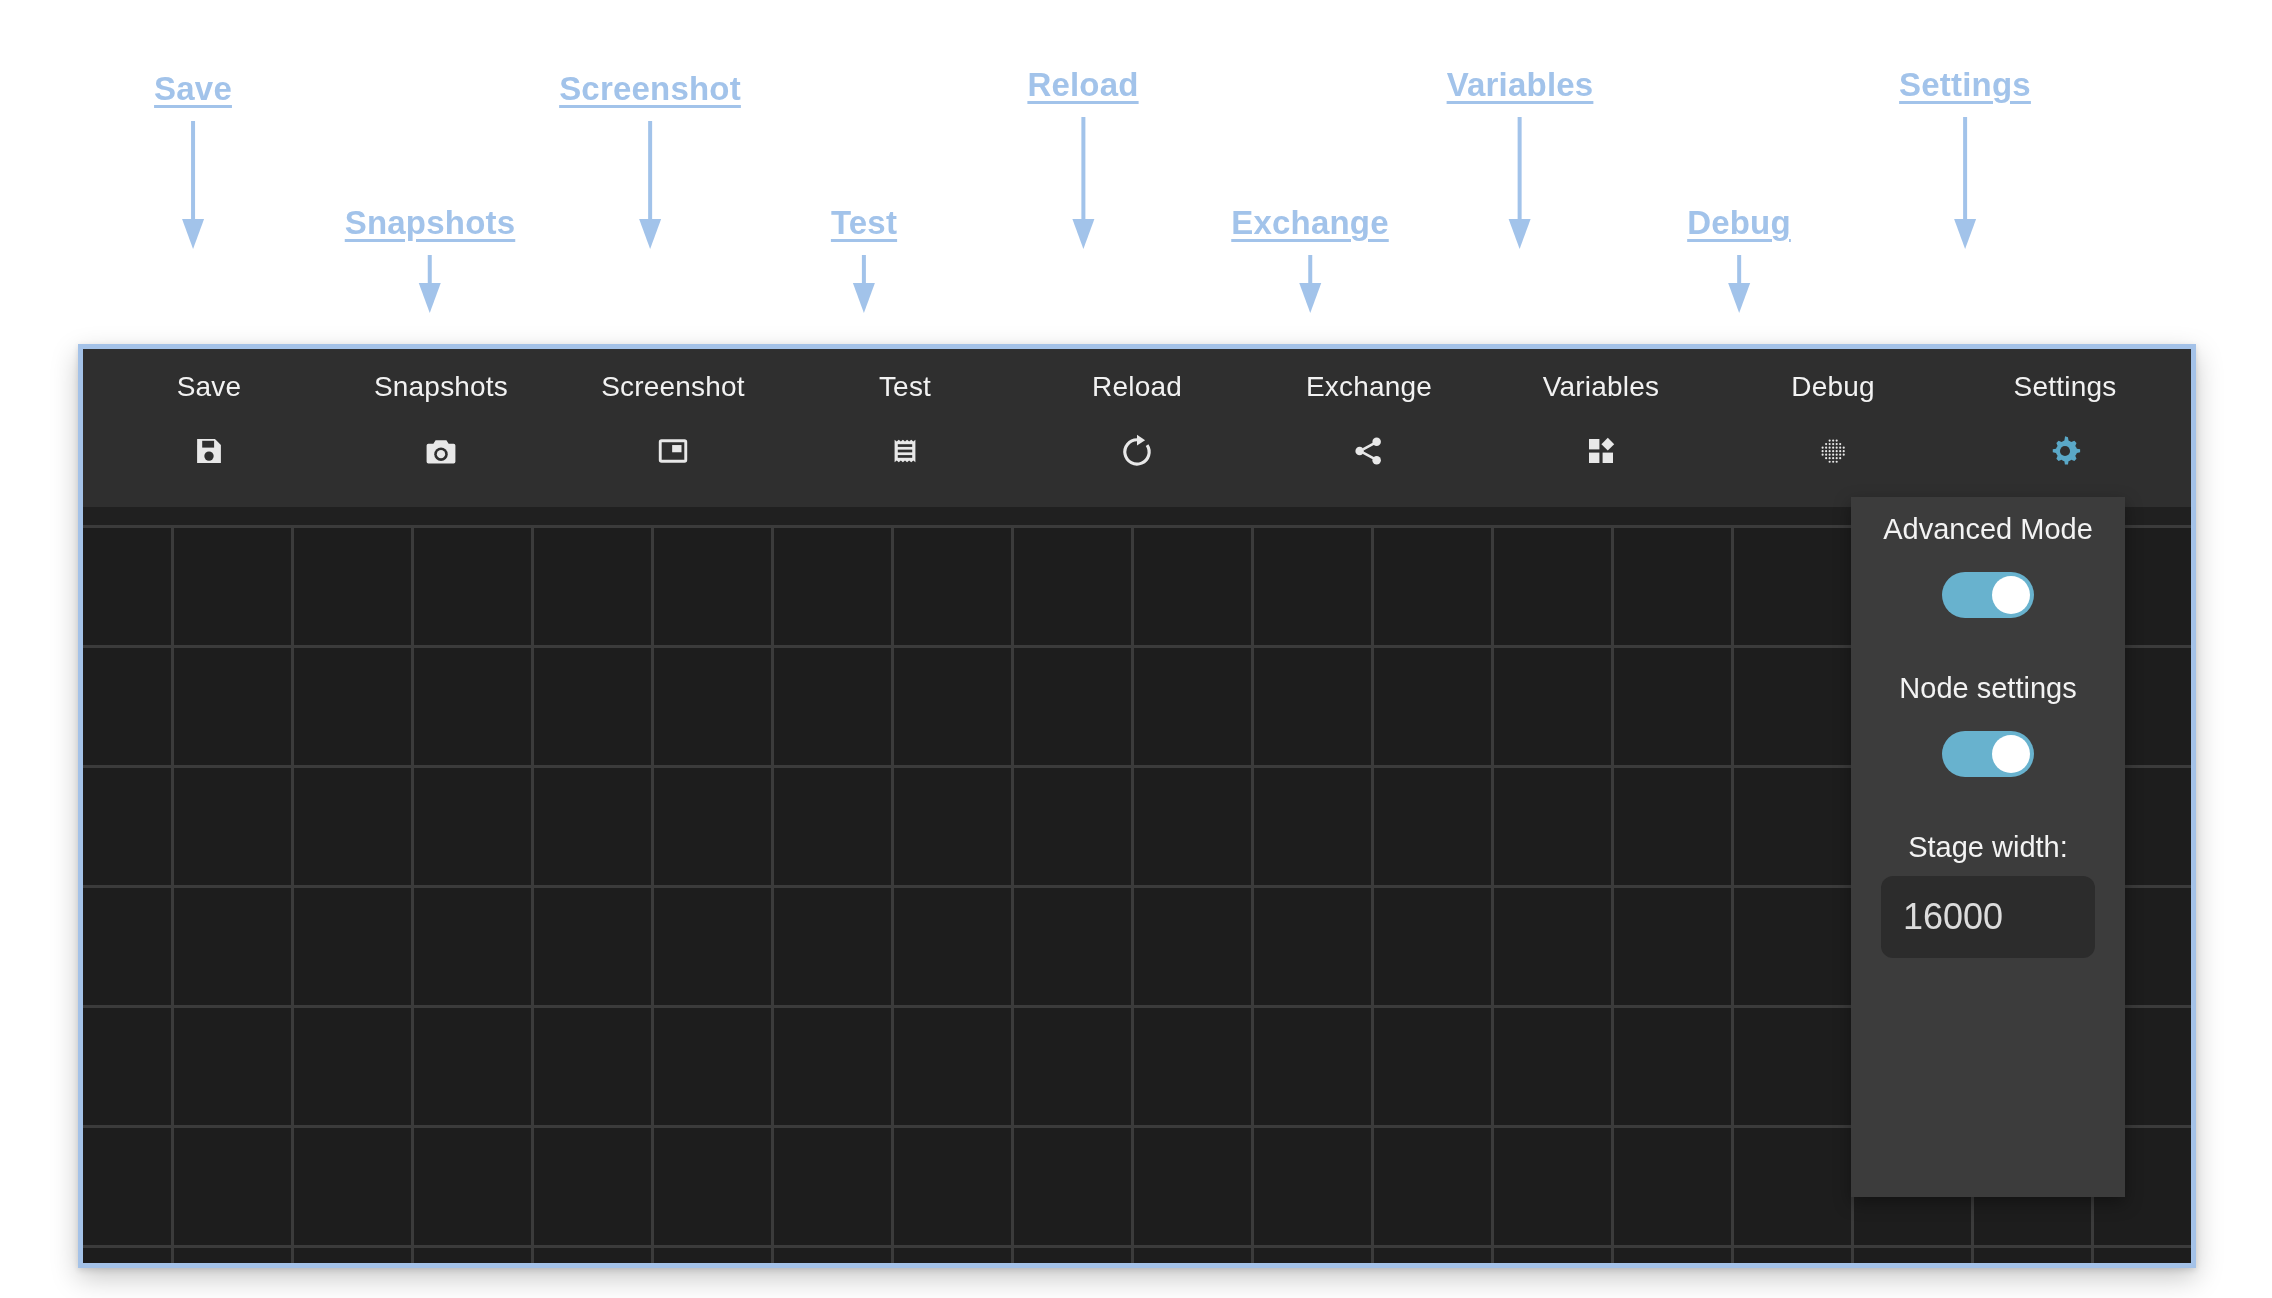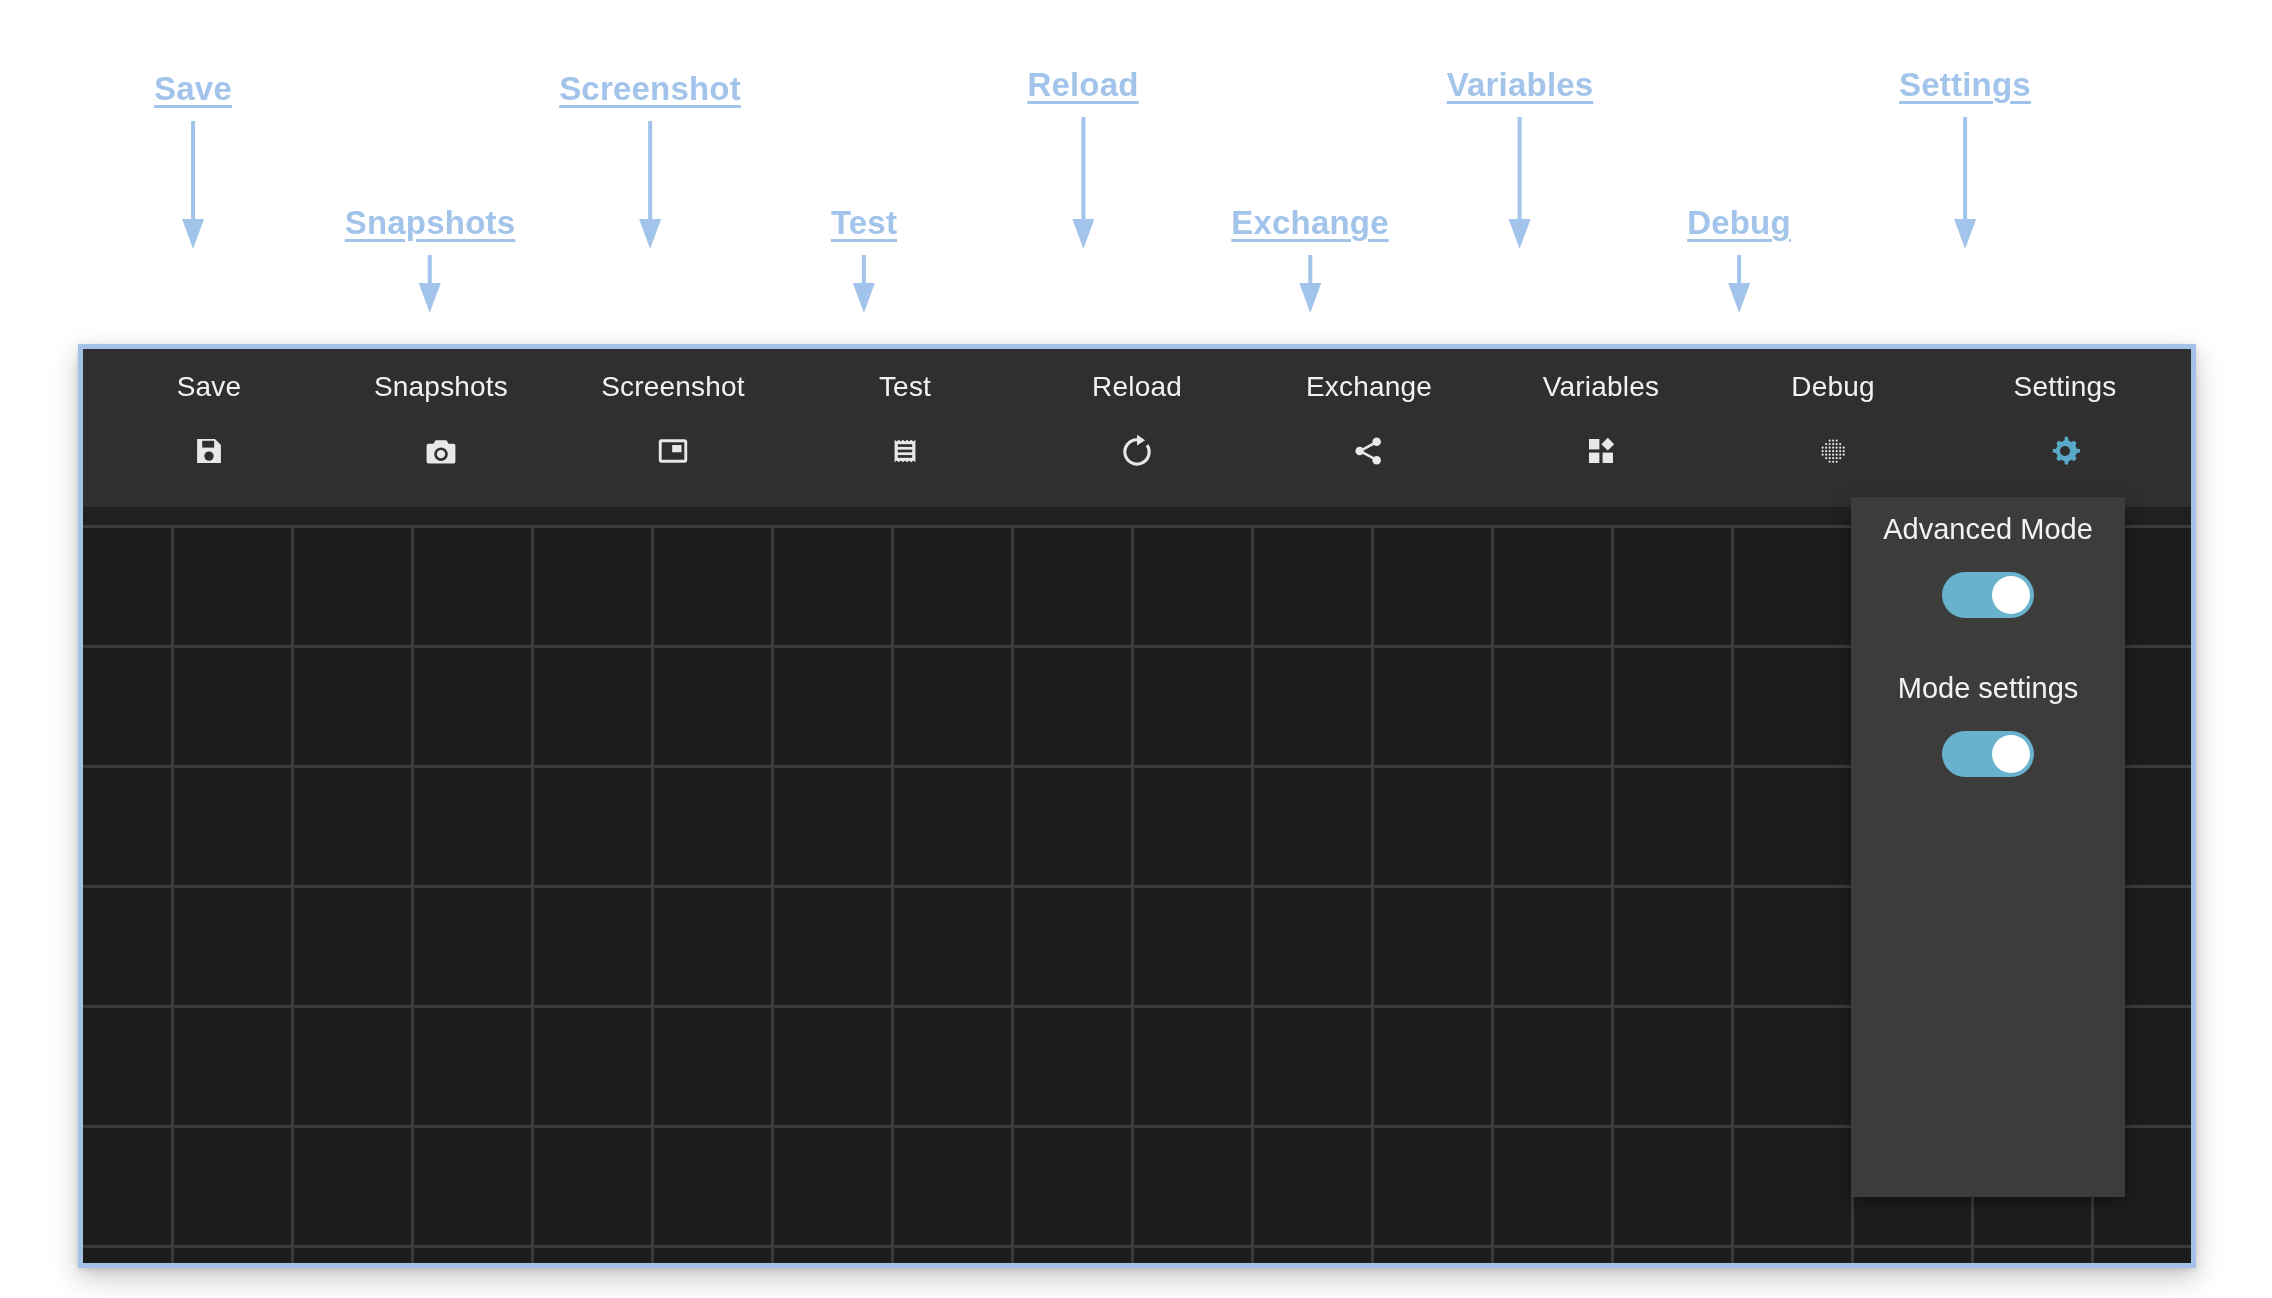--- a/index.html
+++ b/index.html
@@ -364,26 +364,30 @@
     <div class="panel-row">
       <div class="panel-label">Advanced Mode</div>
       <div class="toggle">
         <div class="knob"></div>
       </div>
     </div>
 
     <div class="panel-gap-lg"></div>
 
     <div class="panel-row">
-      <div class="panel-label">Mode settings</div>
+      <div class="panel-label">Node settings</div>
       <div class="toggle">
         <div class="knob"></div>
       </div>
     </div>
 
     <div class="panel-gap-lg"></div>
 
+    <div class="panel-row">
+      <div class="panel-label">Stage width:</div>
+      <input class="field-input" type="text" value="16000" style="">
+    </div>
 
     <div class="panel-gap-md"></div>
 
 
   </div>
 </div>
 
 </body></html>

